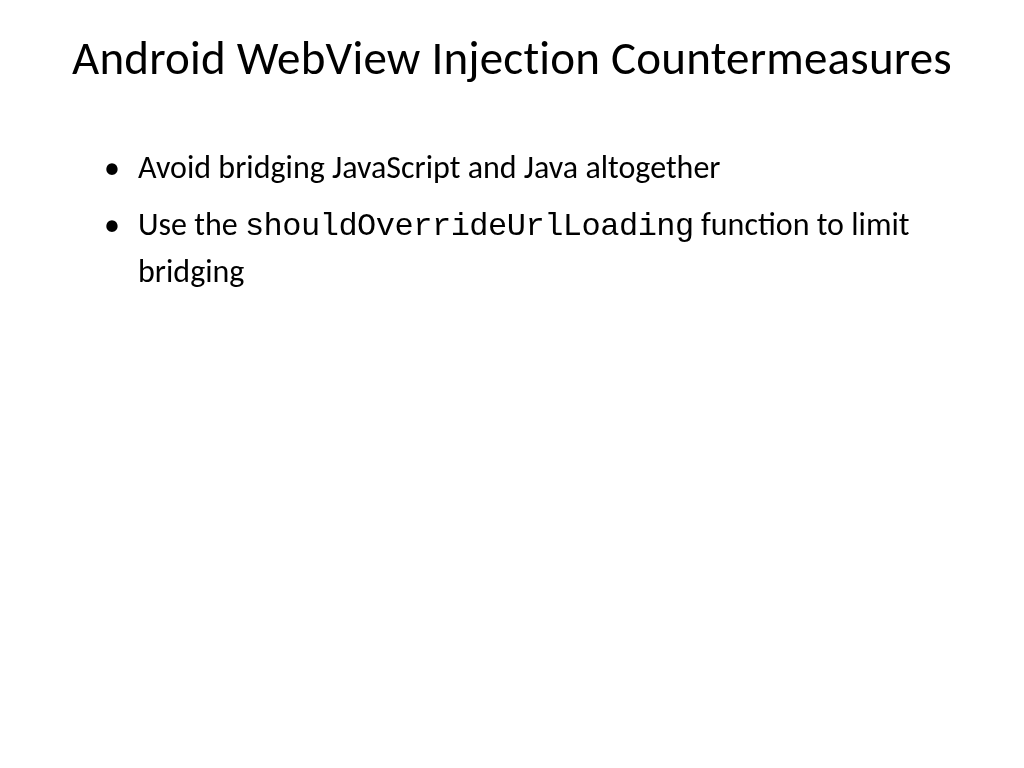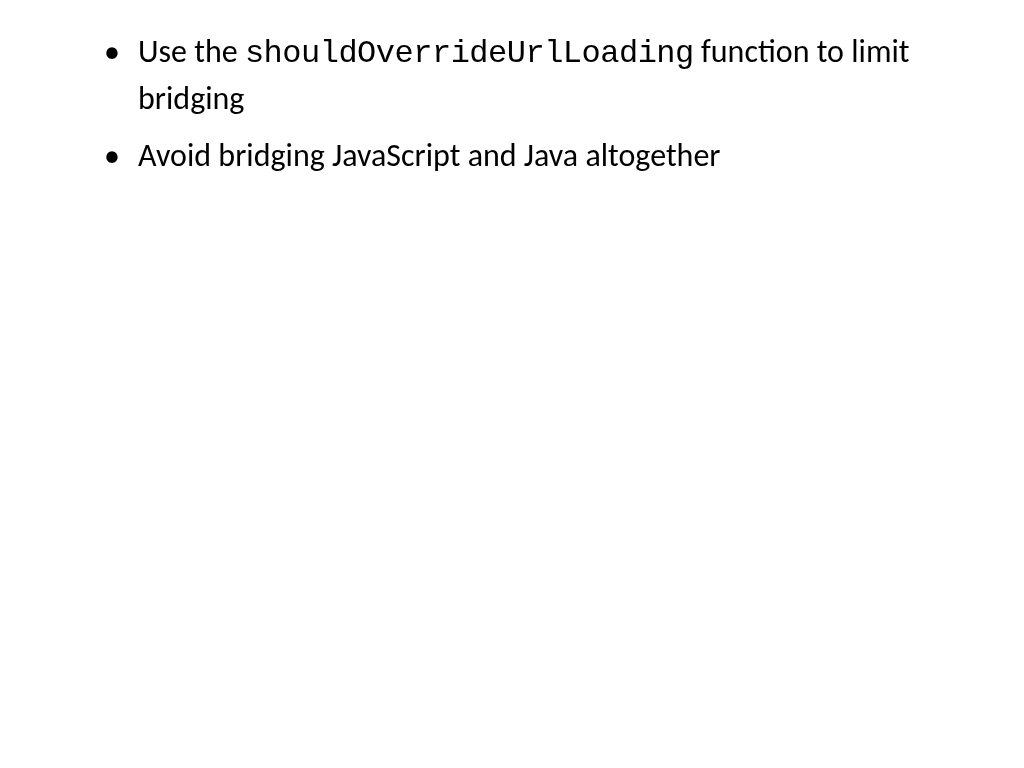--- a/index.html
+++ b/index.html
@@ -48,21 +48,22 @@
     }
     .code {
       font-family: 'Courier New', Courier, monospace;
       letter-spacing: -0.5px;
     }
   </style>
 </head>
 <body>
 
 <div class="slide">
+  <h1 class="slide-title">Android WebView Injection Countermeasures</h1>
   <ul class="bullet-list">
     <li class="bullet-item">
-      <span>Use the </span><span class="code">shouldOverrideUrlLoading</span><span> function to limit bridging</span>
+      <span>Avoid bridging JavaScript and Java altogether</span>
     </li>
     <li class="bullet-item">
-      <span>Avoid bridging JavaScript and Java altogether</span>
+      <span>Use the </span><span class="code">shouldOverrideUrlLoading</span><span> function to limit bridging</span>
     </li>
   </ul>
 </div>
 
 </body></html>

